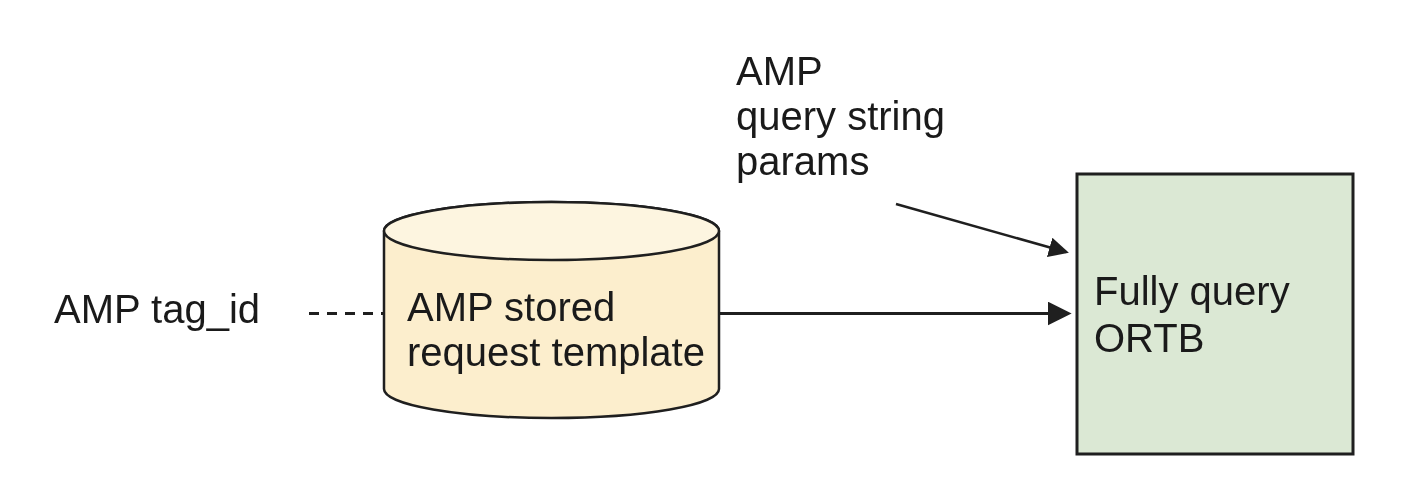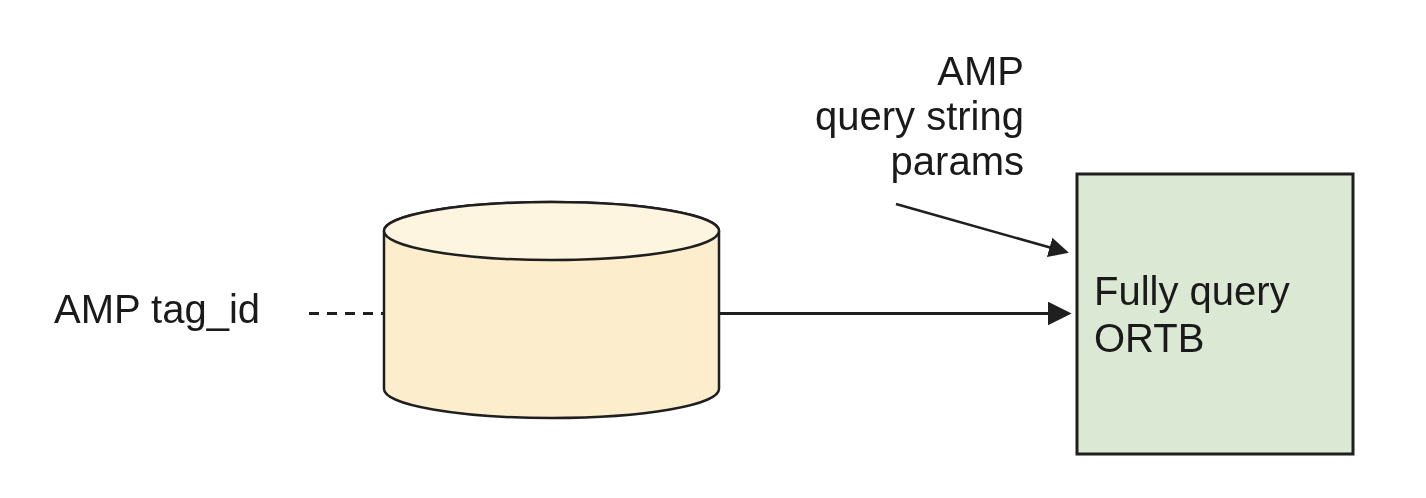--- a/index.html
+++ b/index.html
@@ -32,24 +32,24 @@
   }
   .label-tag-id {
     left: 54px;
     top: 287px;
   }
   .label-cylinder {
     left: 407px;
     top: 285px;
   }
   .label-query-params {
-    left: 772px;
+    left: 736px;
     top: 49px;
     width: 252px;
-    text-align: right;
+    text-align: left;
   }
   .label-ortb {
     left: 1094px;
     top: 268px;
     line-height: 47px;
   }
 </style>
 </head>
 <body>
 
@@ -70,20 +70,22 @@
 
     <line x1="720" y1="313.5" x2="1068" y2="313.5" stroke="#1f1f1f" stroke-width="3" marker-end="url(#arrowhead)"></line>
 
     <line x1="896" y1="204" x2="1066" y2="252" stroke="#1f1f1f" stroke-width="2.5" marker-end="url(#arrowhead)"></line>
 
     <rect x="1077" y="174" width="276" height="280" stroke="#1f1f1f" stroke-width="3" fill="#dbe8d4"></rect>
   </svg>
 
   <div class="diagram-label label-tag-id">AMP tag_id</div>
 
+  <div class="diagram-label label-cylinder">AMP stored
+request template</div>
 
   <div class="diagram-label label-query-params">AMP
 query string
 params</div>
 
   <div class="diagram-label label-ortb">Fully query
 ORTB</div>
 
 </div>
 

